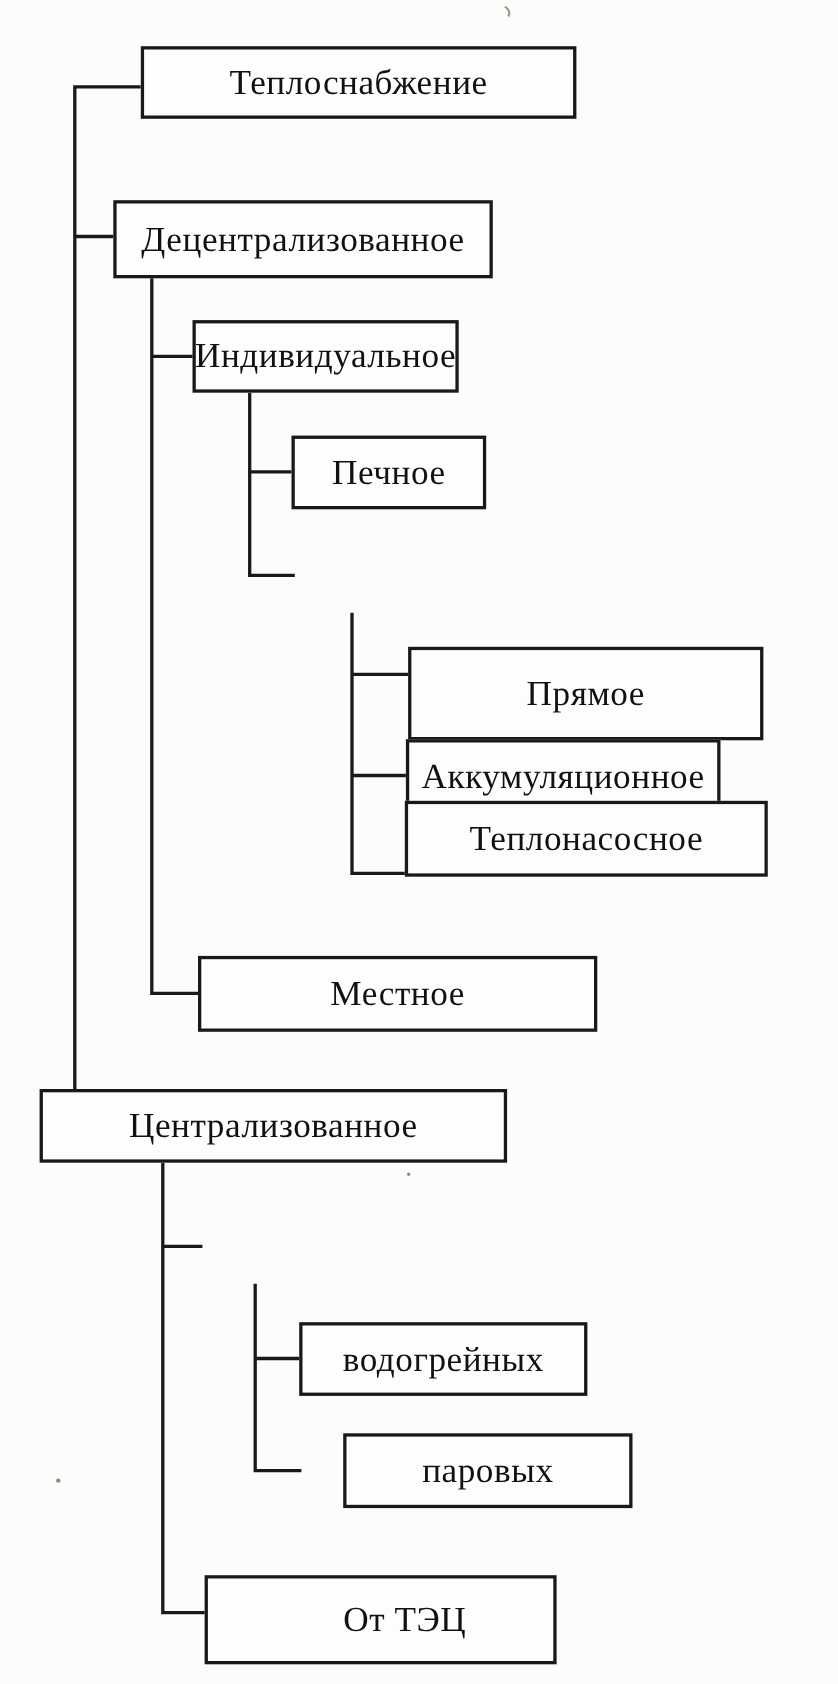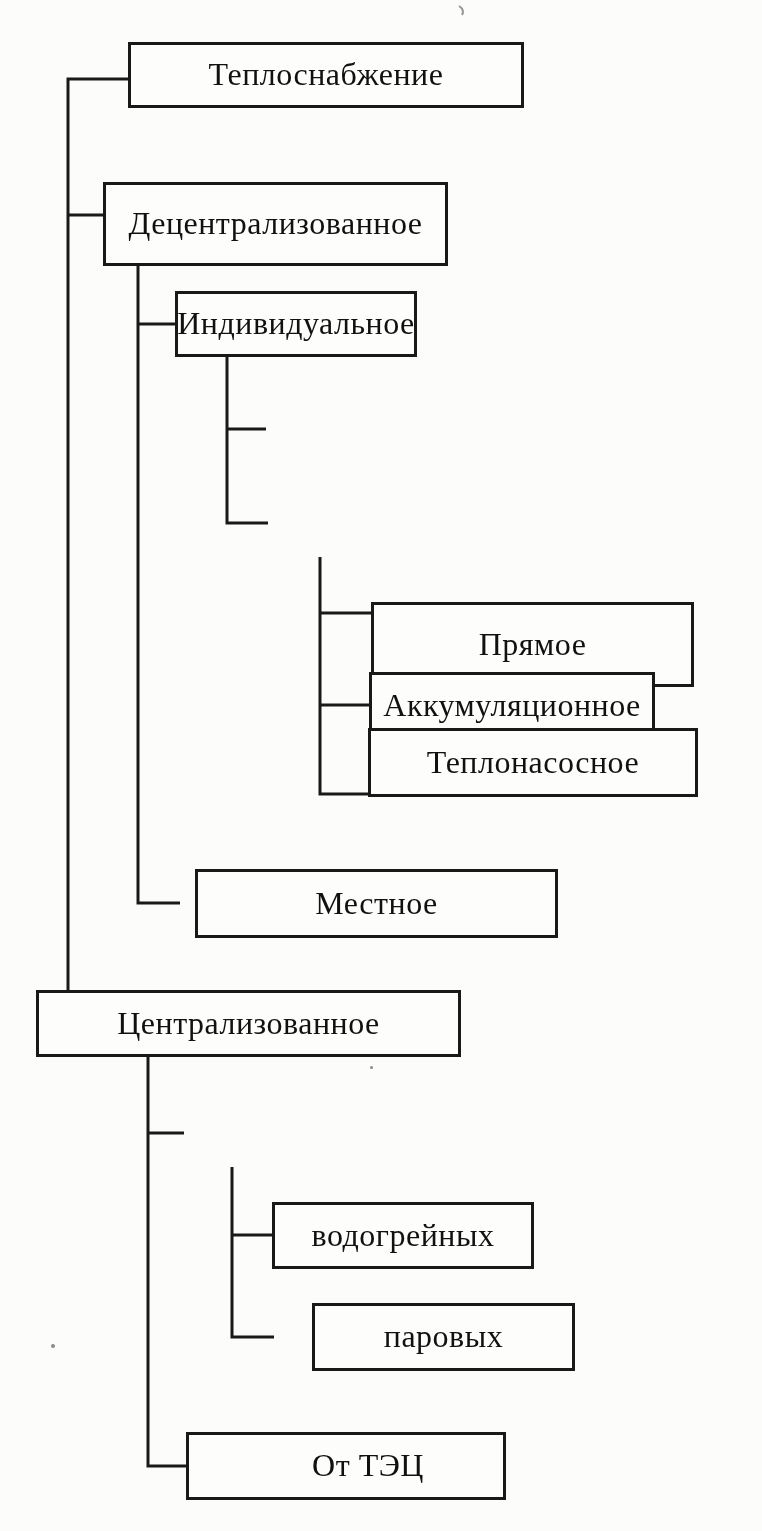--- a/index.html
+++ b/index.html
@@ -81,59 +81,62 @@
       <path d="M232 1235 H273"></path>
     </g>
 
     <path d="M459 6 Q465 10 462 15" stroke="#6d6d69" stroke-width="2" fill="none" opacity="0.7"></path>
   </svg>
 
   <div class="node" style="left:128px; top:42px; width:396px; height:66px;">
     <span class="node-label">Теплоснабжение</span>
   </div>
 
-  <div class="node" style="left:103px; top:182px; width:345px; height:84px;">
+  <div class="node" style="left:103px; top:182px; width:345px; height:71px;">
     <span class="node-label">Децентрализованное</span>
   </div>
 
   <div class="node" style="left:175px; top:291px; width:242px; height:66px;">
     <span class="node-label">Индивидуальное</span>
   </div>
 
+  <div class="node" style="left:265px; top:396px; width:177px; height:67px;">
+    <span class="node-label">Печное</span>
+  </div>
 
 
-  <div class="node" style="left:371px; top:602px; width:323px; height:85px;text-align:right;">
+  <div class="node" style="left:371px; top:588px; width:323px; height:85px;text-align:right;">
     <span class="node-label">Прямое</span>
   </div>
 
   <div class="node" style="left:369px; top:672px; width:286px; height:67px;">
     <span class="node-label">Аккумуляционное</span>
   </div>
 
   <div class="node" style="left:368px; top:728px; width:330px; height:69px;">
     <span class="node-label">Теплонасосное</span>
   </div>
 
-  <div class="node" style="left:180px; top:869px; width:363px; height:69px;margin-left:15px;">
+  <div class="node" style="left:180px; top:869px; width:363px; height:69px;">
     <span class="node-label">Местное</span>
   </div>
 
   <div class="node" style="left:36px; top:990px; width:425px; height:67px;">
     <span class="node-label">Централизованное</span>
   </div>
 
 
   <div class="node" style="left:272px; top:1202px; width:262px; height:67px;">
     <span class="node-label">водогрейных</span>
   </div>
 
   <div class="node" style="left:273px; top:1303px; width:263px; height:68px;margin-left:39px;">
     <span class="node-label">паровых</span>
   </div>
 
-  <div class="node" style="left:186px; top:1432px; width:320px; height:68px;padding-left:44px;">
+  <div class="node" style="left:186px; top:1432px; width:320px; height:81px;padding-left:44px;">
     <span class="node-label">От ТЭЦ</span>
   </div>
 
   <div class="speck" style="left:51px; top:1344px; width:4px; height:4px; border-radius:50%;"></div>
   <div class="speck" style="left:370px; top:1066px; width:3px; height:3px; border-radius:50%;"></div>
 
 </div>
 
 </body></html>

